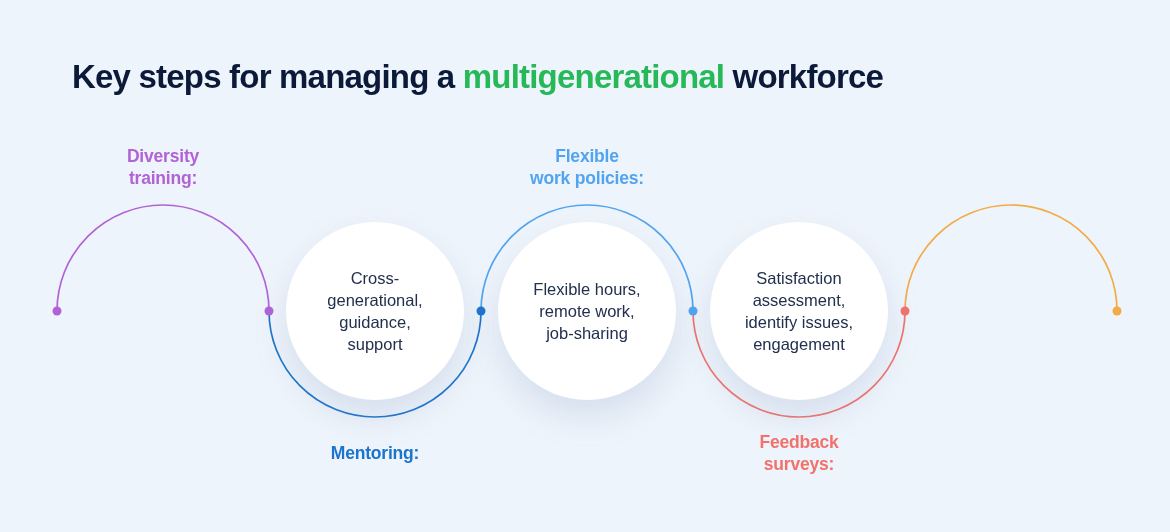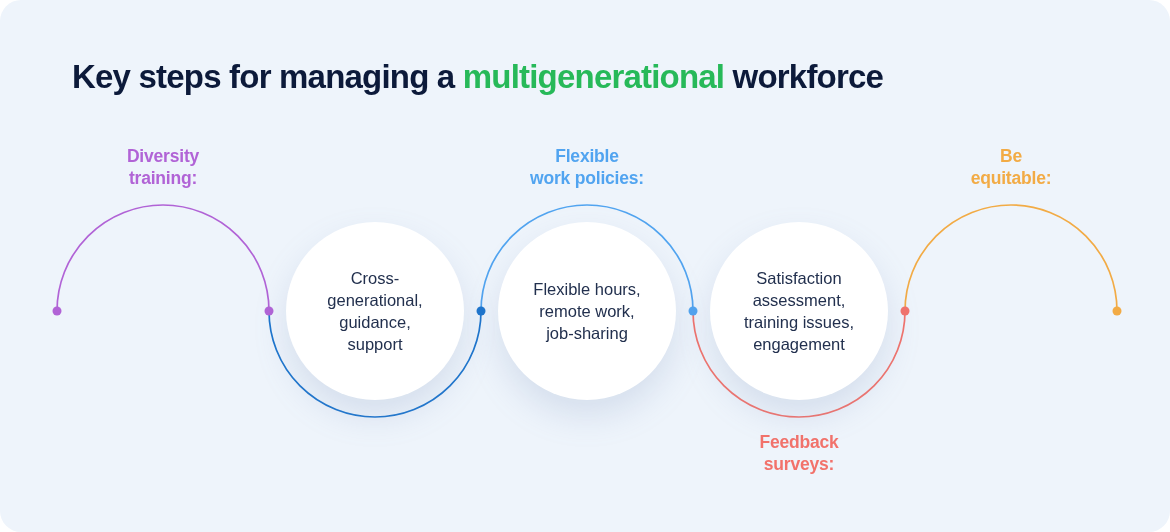--- a/index.html
+++ b/index.html
@@ -68,53 +68,52 @@
   .label-bottom { top: 425px; }
   .l0 { left: 53px; }
   .l1 { left: 265px; }
   .l2 { left: 477px; }
   .l3 { left: 689px; }
   .l4 { left: 901px; }
 </style>
 </head>
 <body>
 
-<div class="canvas" style="background: rgb(238, 244, 251); border-radius: 21px;">
+<div class="canvas" style="background: rgb(238, 244, 251);">
 
   <h1 class="title"><span style="color: rgb(12, 26, 58);">Key steps for managing a </span><span style="color: rgb(39, 185, 89);">multigenerational</span><span style="color: rgb(12, 26, 58);"> workforce</span></h1>
 
   <svg class="wave" viewBox="0 0 1170 532" xmlns="http://www.w3.org/2000/svg">
     <path d="M 57 311 A 106 106 0 0 1 269 311" fill="none" stroke-width="1.7" stroke="#b163d6"></path>
     <path d="M 269 311 A 106 106 0 0 0 481 311" fill="none" stroke-width="1.7" stroke="#1b74cd"></path>
     <path d="M 481 311 A 106 106 0 0 1 693 311" fill="none" stroke-width="1.7" stroke="#51a4f0"></path>
     <path d="M 693 311 A 106 106 0 0 0 905 311" fill="none" stroke-width="1.7" stroke="#f2726b"></path>
     <path d="M 905 311 A 106 106 0 0 1 1117 311" fill="none" stroke-width="1.7" stroke="#f2ab45"></path>
 
     <circle cx="57" cy="311" r="4.5" fill="#b163d6"></circle>
     <circle cx="269" cy="311" r="4.5" fill="#b163d6"></circle>
     <circle cx="481" cy="311" r="4.5" fill="#1b74cd"></circle>
     <circle cx="693" cy="311" r="4.5" fill="#51a4f0"></circle>
     <circle cx="905" cy="311" r="4.5" fill="#f2726b"></circle>
     <circle cx="1117" cy="311" r="4.5" fill="#f2ab45"></circle>
   </svg>
 
   <div class="step-label label-top l0" style="color: rgb(177, 99, 214);">Diversity
 training:</div>
+  <div class="step-label label-bottom l1" style="color: rgb(27, 116, 205);">Mentoring:</div>
   <div class="step-label label-bottom l3" style="color: rgb(242, 114, 107);">Feedback
 surveys:</div>
   <div class="step-label label-top l2" style="color: rgb(81, 164, 240);">Flexible
 work policies:</div>
-  <div class="step-label label-top l4" style="color: rgb(242, 171, 69);">Be
-equitable:</div>
 
   <div class="step-circle c2">Flexible hours,
 remote work,
 job-sharing</div>
   <div class="step-circle c1">Cross-
 generational,
 guidance,
 support</div>
   <div class="step-circle c3">Satisfaction
 assessment,
-training issues,
+identify issues,
 engagement</div>
 
 </div>
 
 </body></html>

